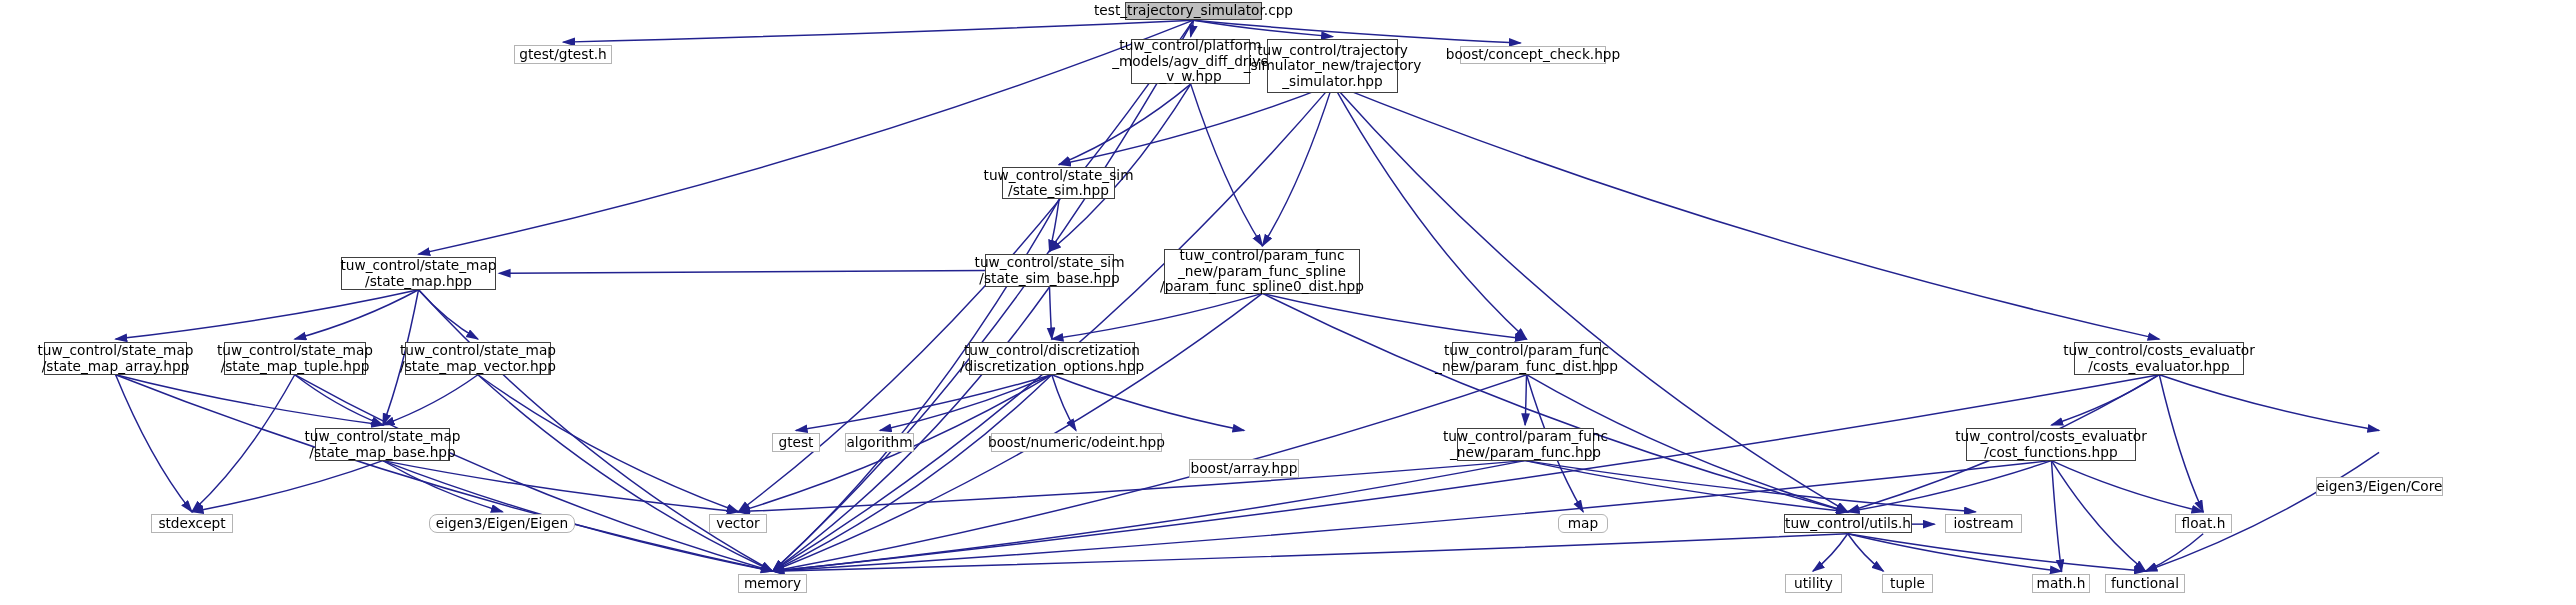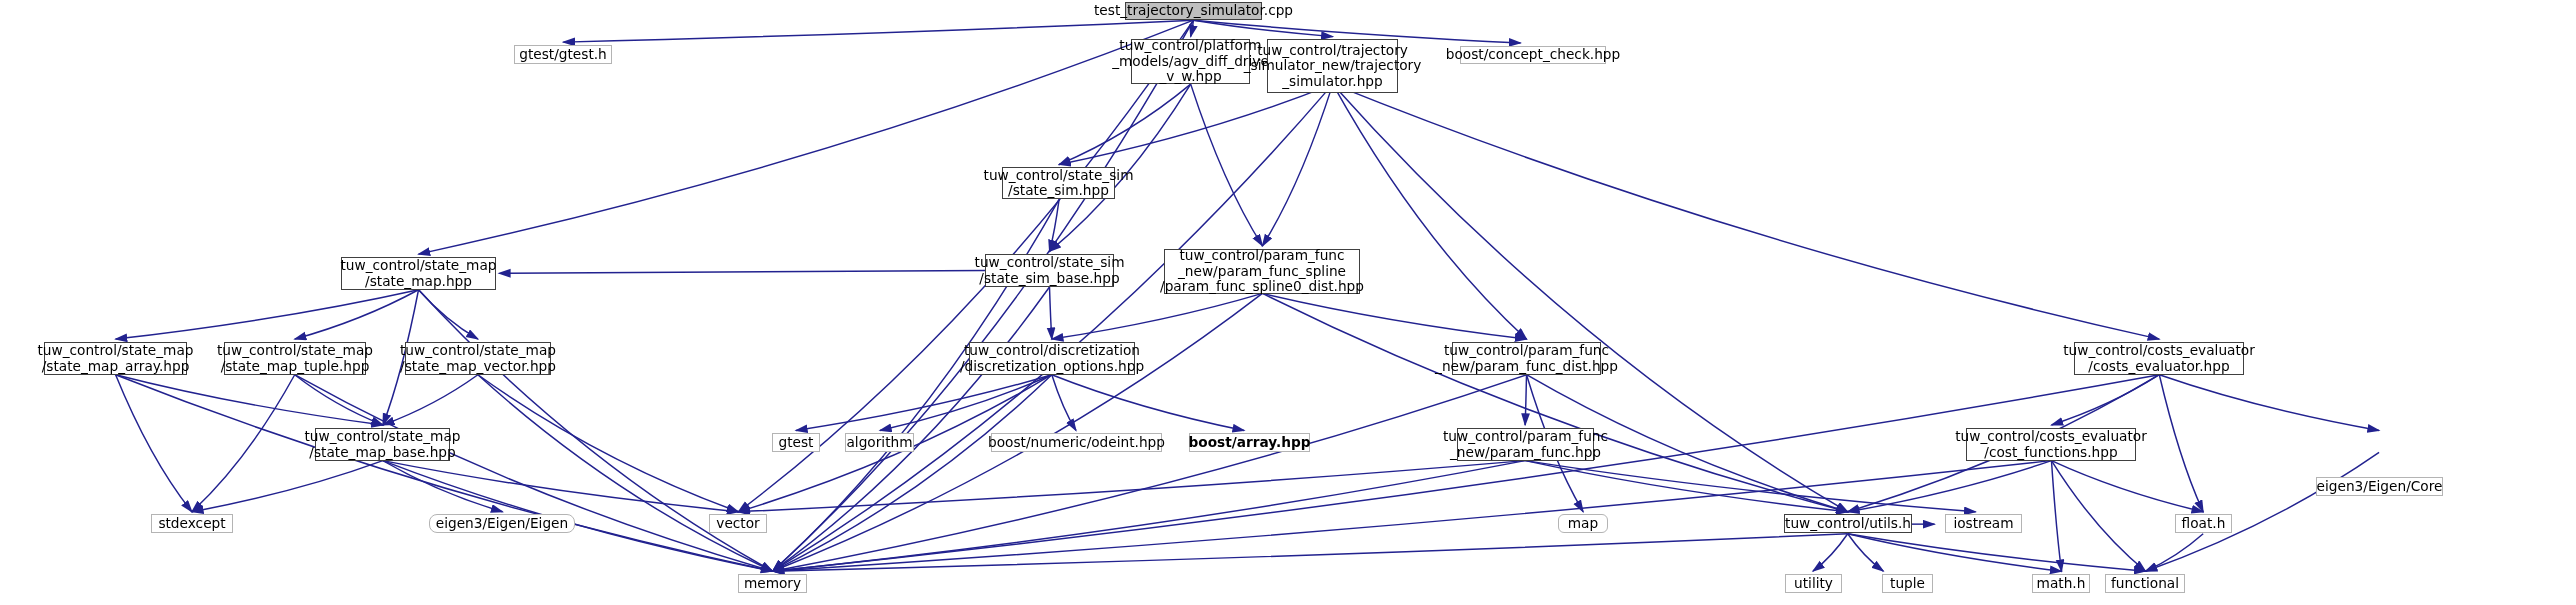--- a/index.html
+++ b/index.html
@@ -147,21 +147,21 @@
 /discretization_options.hpp</div>
       <div class="node strong" style="left: 1452px; top: 342px; width: 149px; height: 33px;">tuw_control/param_func
 _new/param_func_dist.hpp</div>
       <div class="node strong" style="left: 2074px; top: 342px; width: 170px; height: 33px;">tuw_control/costs_evaluator
 /costs_evaluator.hpp</div>
       <div class="node strong" style="left: 315px; top: 428px; width: 135px; height: 33px;">tuw_control/state_map
 /state_map_base.hpp</div>
       <div class="node" style="left: 772px; top: 433px; width: 48px; height: 19px;">gtest</div>
       <div class="node" style="left: 845px; top: 433px; width: 69px; height: 19px;">algorithm</div>
       <div class="node" style="left: 991px; top: 433px; width: 171px; height: 19px;">boost/numeric/odeint.hpp</div>
-      <div class="node" style="left: 1189px; top: 433px; width: 121px; height: 19px; font-weight: bold;">boost/array.hpp</div>
+      <div class="node" style="left: 1189px; top: 459px; width: 110px; height: 19px;">boost/array.hpp</div>
       <div class="node strong" style="left: 1457px; top: 428px; width: 137px; height: 33px;">tuw_control/param_func
 _new/param_func.hpp</div>
       <div class="node strong" style="left: 1966px; top: 428px; width: 170px; height: 33px;">tuw_control/costs_evaluator
 /cost_functions.hpp</div>
       <div class="node" style="left: 2316px; top: 433px; width: 127px; height: 19px; margin-top: 44px;">eigen3/Eigen/Core</div>
       <div class="node" style="left: 151px; top: 514px; width: 82px; height: 19px;">stdexcept</div>
       <div class="node" style="left: 429px; top: 514px; width: 146px; height: 19px; border-radius: 8px;">eigen3/Eigen/Eigen</div>
       <div class="node" style="left: 709px; top: 514px; width: 58px; height: 19px;">vector</div>
       <div class="node" style="left: 1558px; top: 514px; width: 50px; height: 19px; border-radius: 6px;">map</div>
       <div class="node strong" style="left: 1784px; top: 514px; width: 128px; height: 19px;">tuw_control/utils.h</div>

